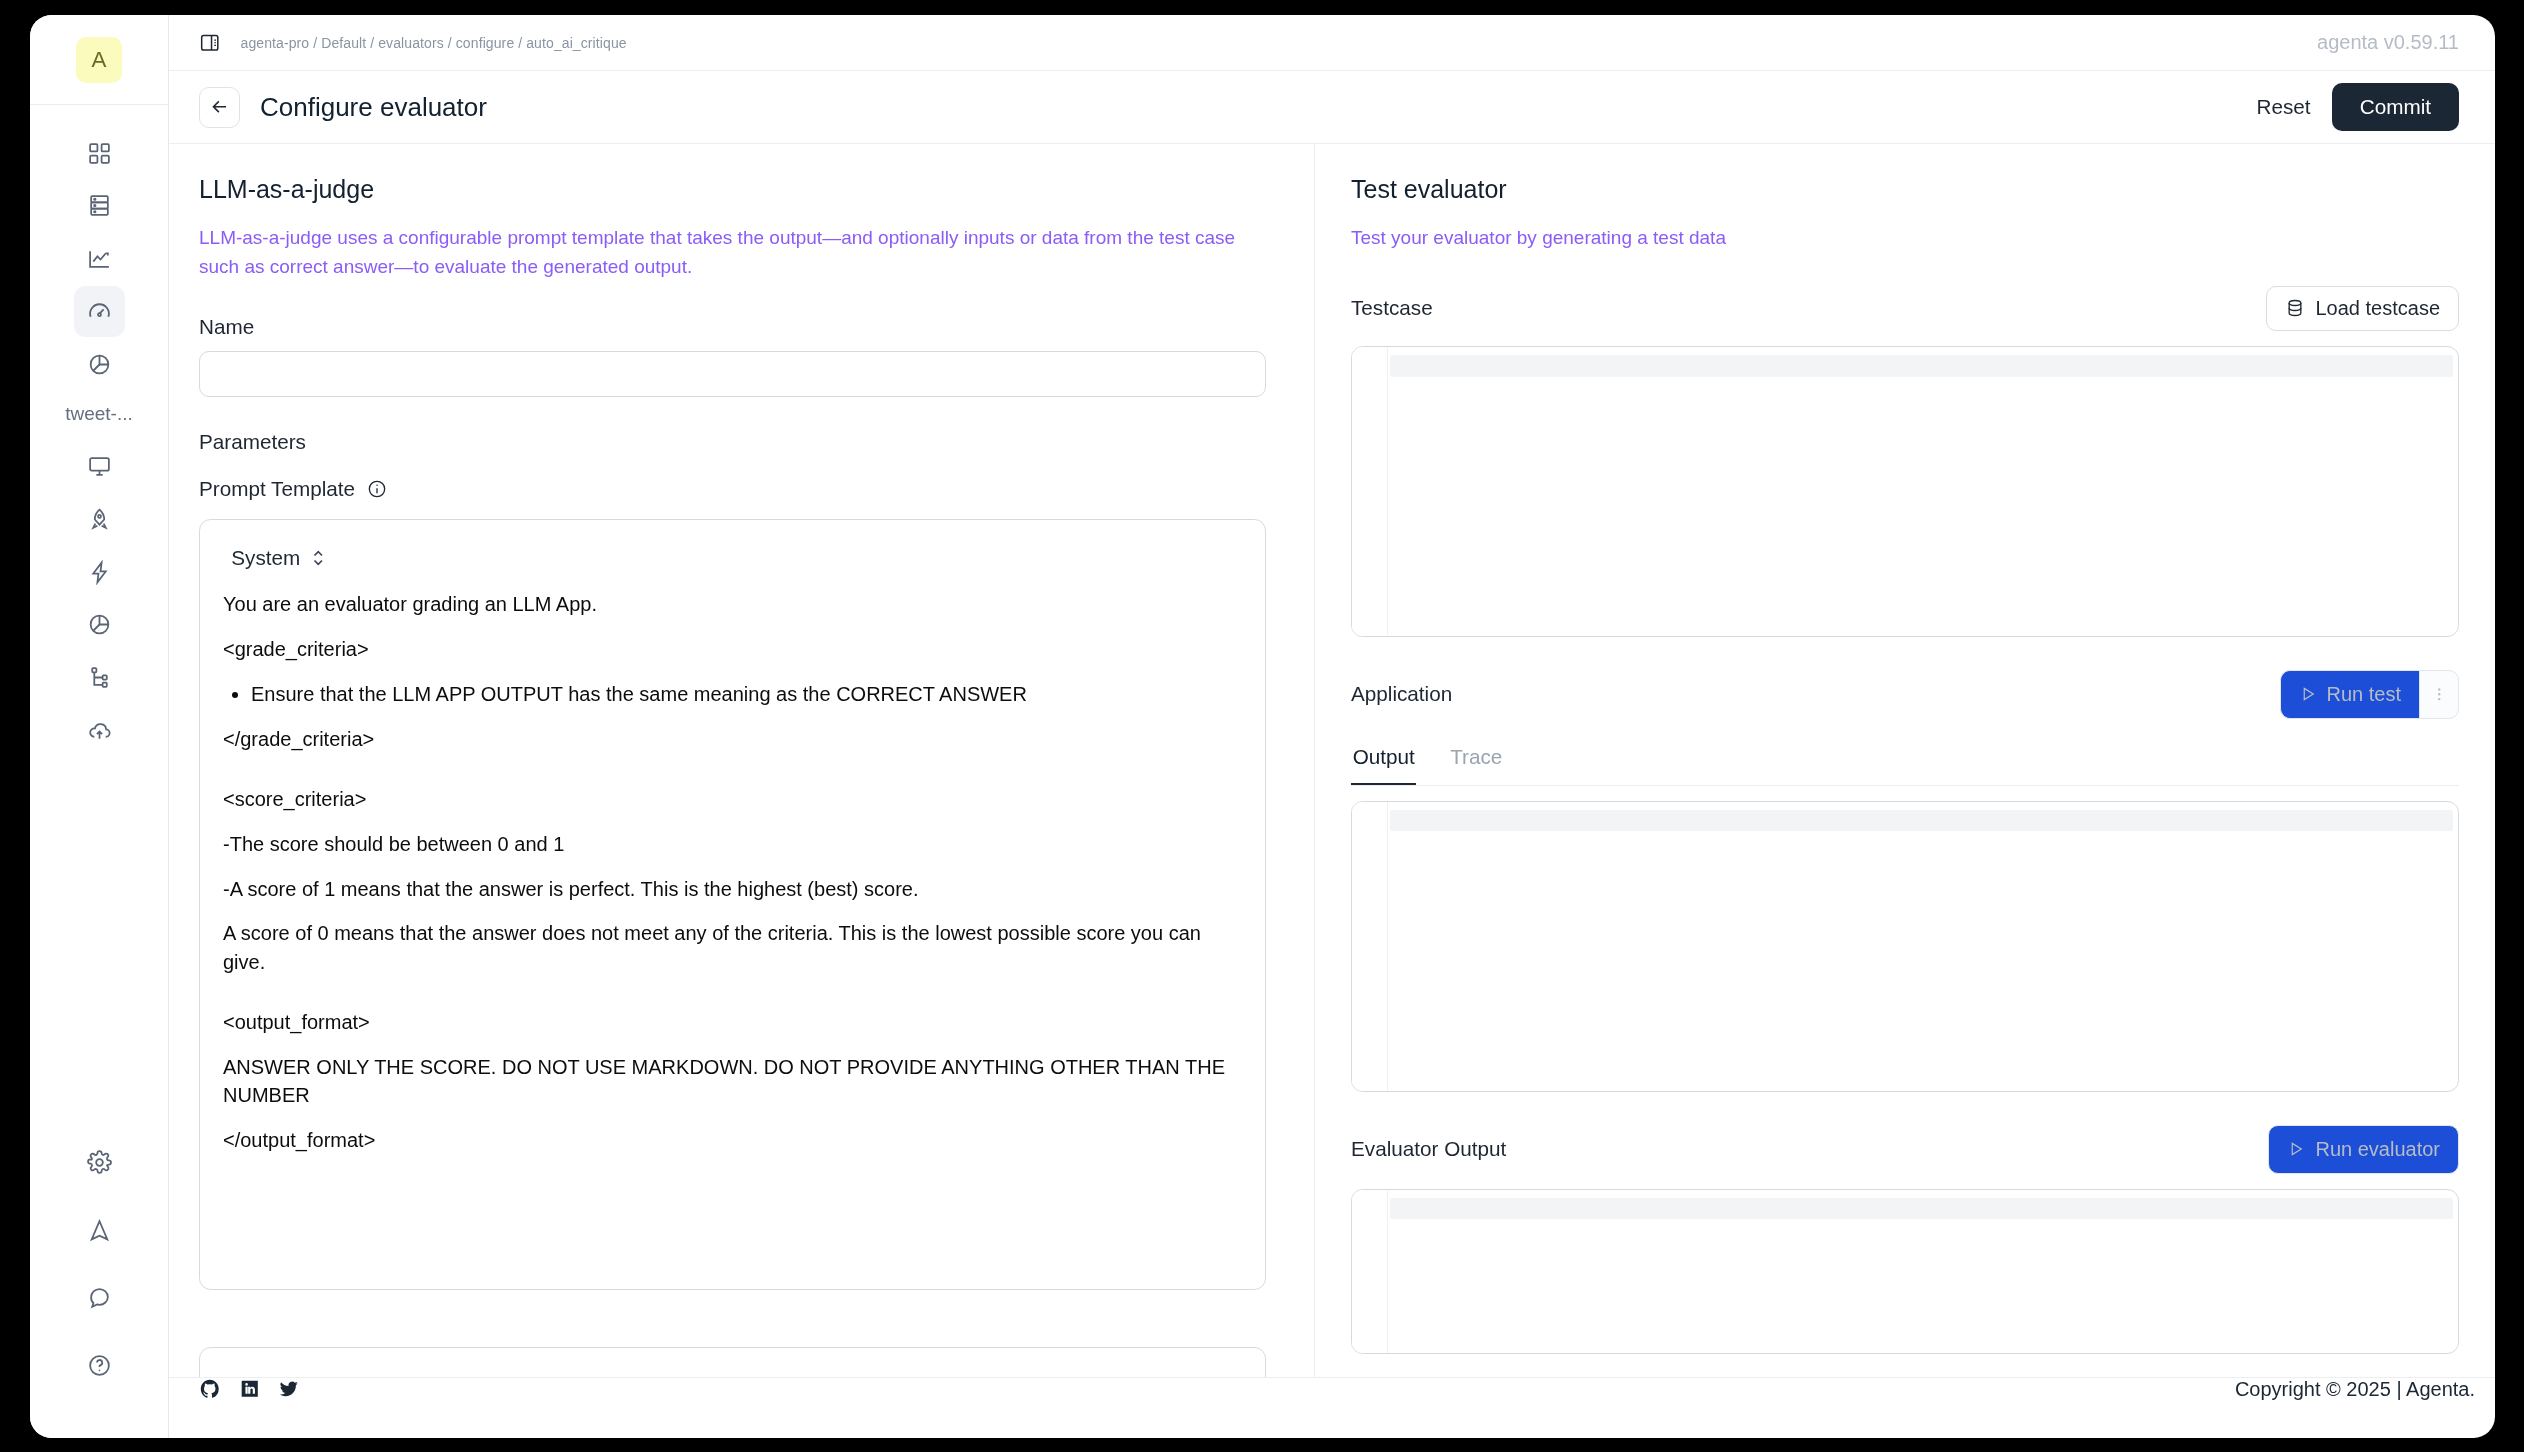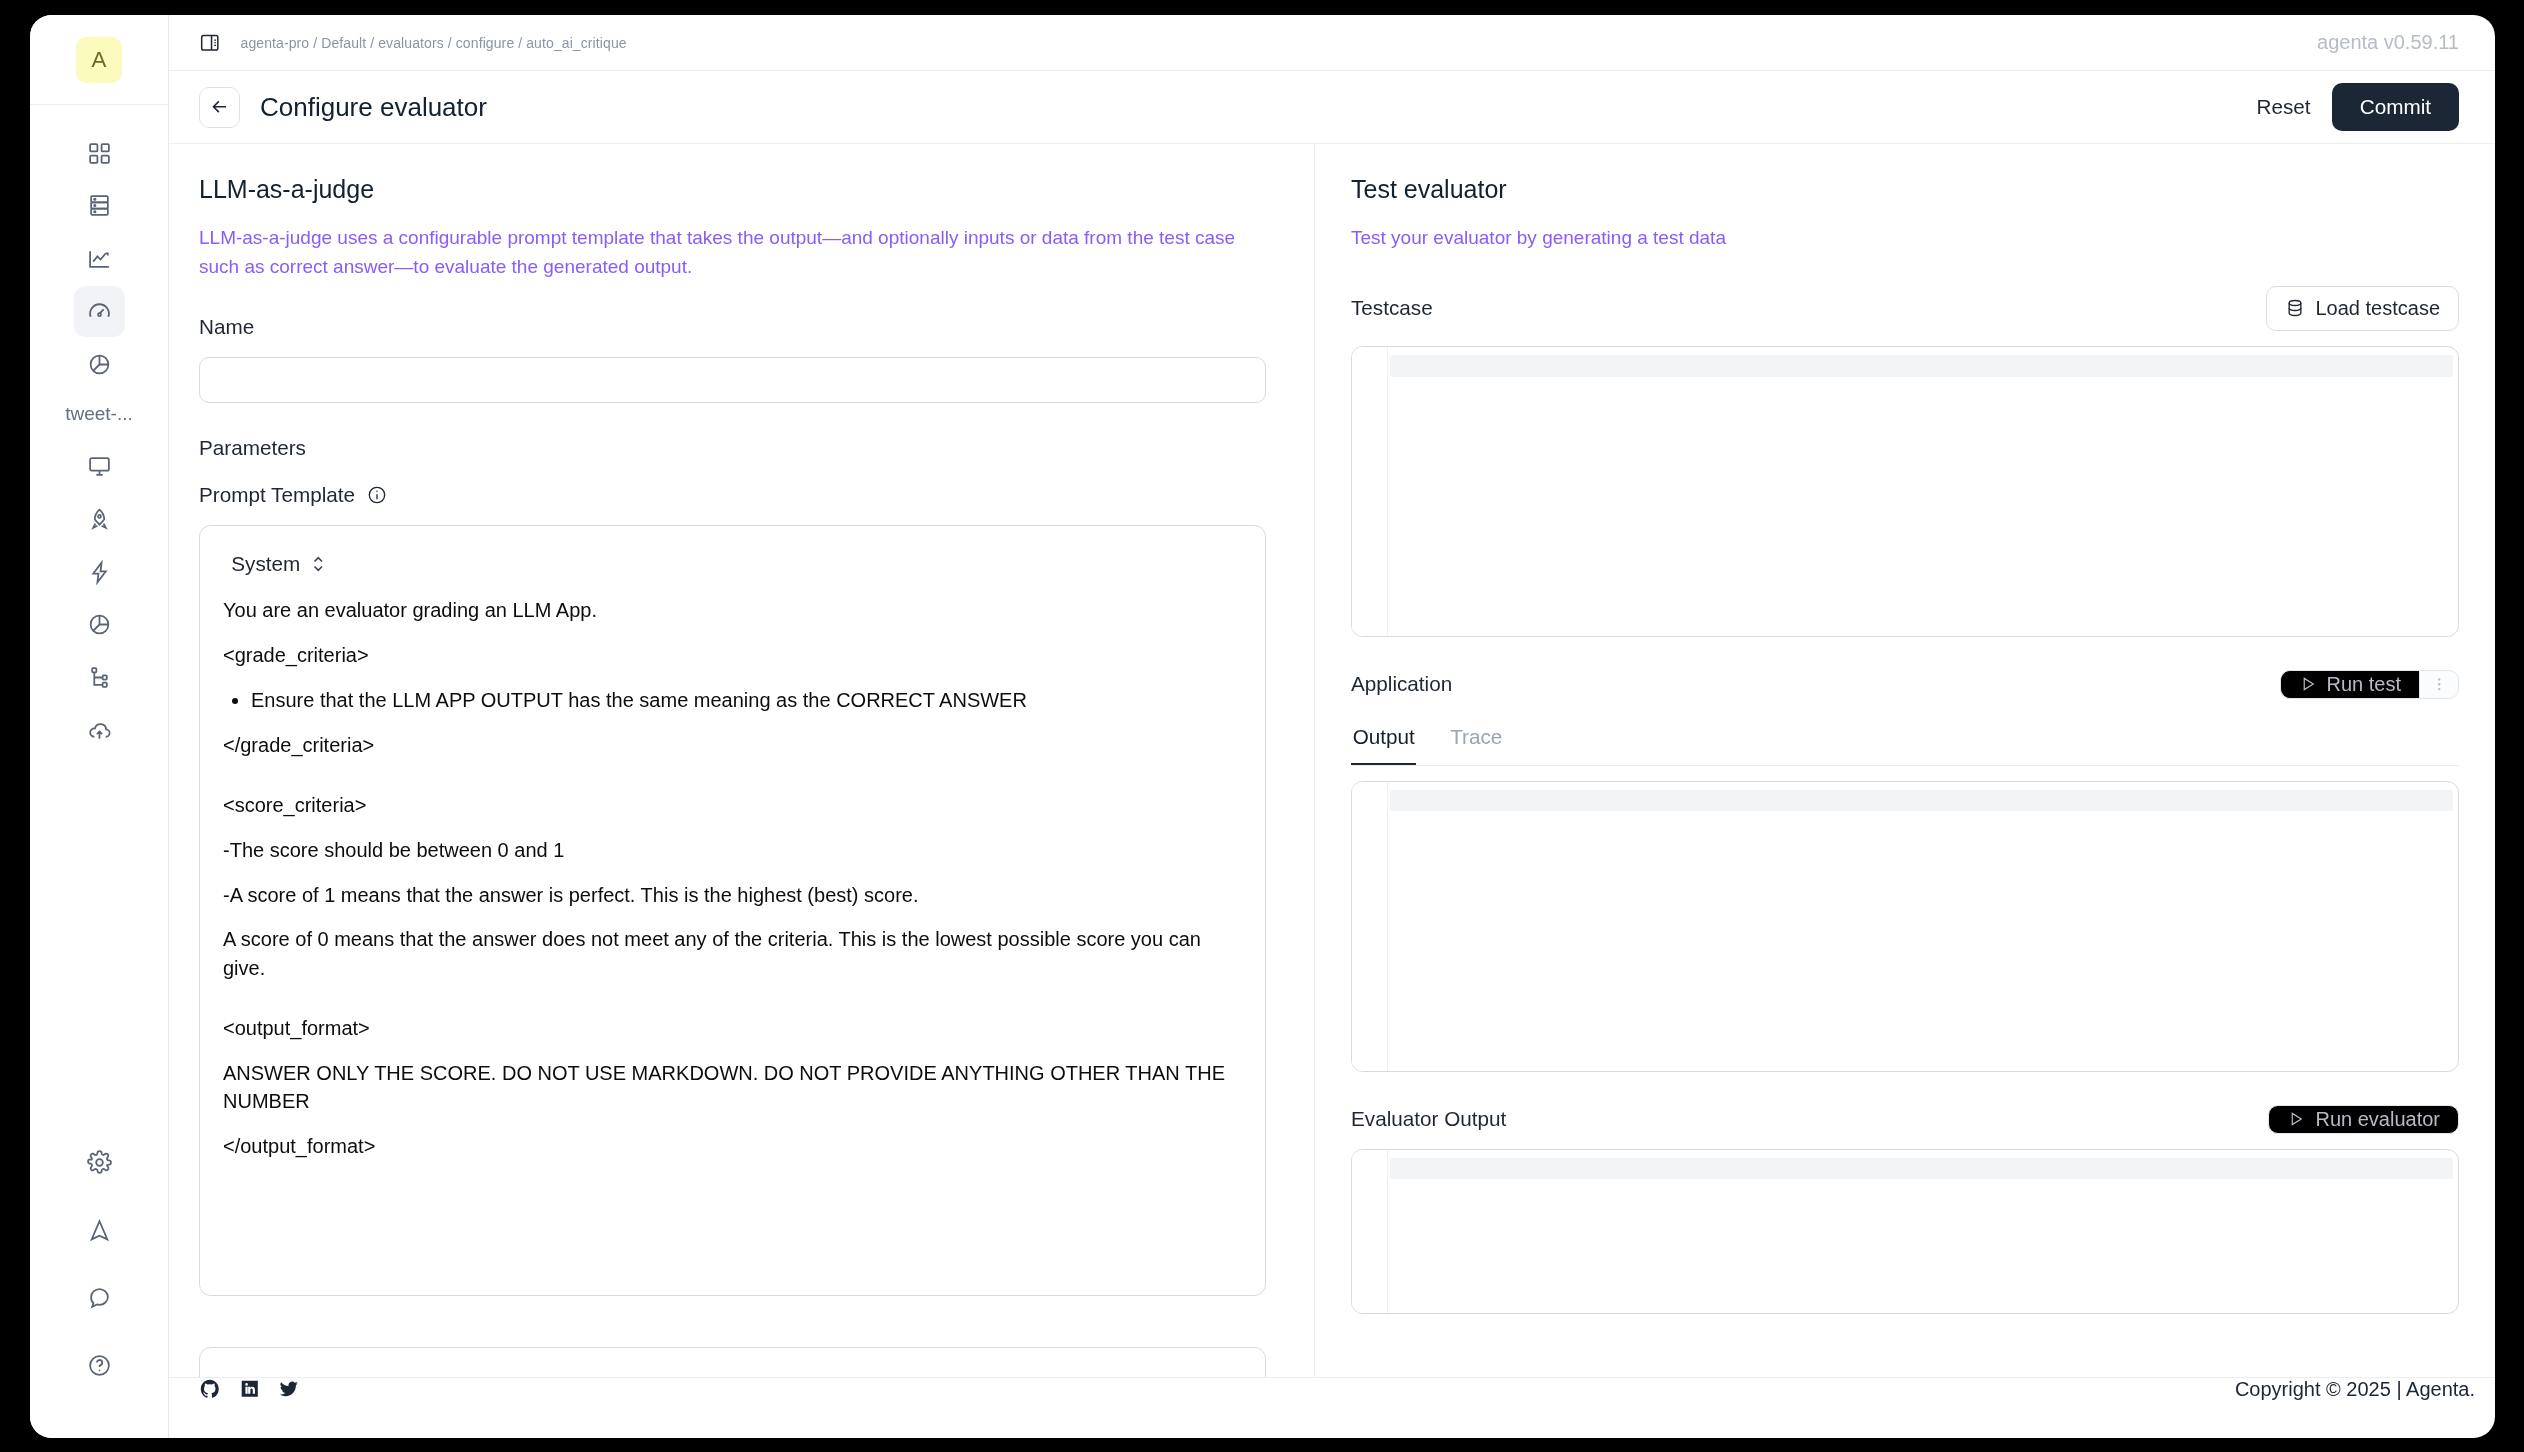--- a/index.html
+++ b/index.html
@@ -121,21 +121,21 @@
   }
   .right-pane {
     flex: 1 1 auto;
     padding: 31px 36px 0 36px;
     overflow: hidden;
     min-width: 0;
   }
 
   .h2 { font-size: 25px; color: #12202f; font-weight: 400; margin-bottom: 20px; }
   .desc { font-size: 19px; color: #8b5cf6; line-height: 1.52; max-width: 1067px; }
-  .field-label { font-size: 20.7px; color: #1f2733; margin-bottom: 18px; }
+  .field-label { font-size: 20.7px; color: #1f2733; margin-bottom: 12px; }
   .sec-label { font-size: 20.7px; color: #1f2733; }
   .name-input {
     width: 1067px; height: 46px;
     border: 0.8px solid #d5dae1; border-radius: 10px;
     background: #fff; font-size: 20px; color: #1f2733;
     padding: 0 15px; outline: none;
     font-family: "Liberation Sans", sans-serif;
   }
   .mt-40 { margin-top: 33px; }
   .mt-28 { margin-top: 23px; }
@@ -183,21 +183,21 @@
     display: inline-flex; align-items: center; gap: 10px;
     font-size: 20px; color: #1f2733;
     border: 0.8px solid #d8dde3; border-radius: 10px;
     background: #fff; padding: 10px 18px;
   }
   .btn-outline svg { width: 20px; height: 20px; display:block; }
   .btn-disabled {
     display: inline-flex; align-items: center; gap: 10px;
     font-size: 20px; color: #b6bcc6;
     border: 0.8px solid #e2e6ea; border-radius: 10px;
-    background: #000000; padding: 2px 18px;
+    background: #1d4ed8; padding: 12px 18px;
   }
   .btn-disabled svg { width: 18px; height: 18px; display:block; }
   .split-group { display:flex; align-items: stretch; }
   .split-group .btn-disabled {
     border-top-right-radius:0; border-bottom-right-radius:0; border-right:none;
   }
   .split-more {
     border: 0.8px solid #e2e6ea; border-left: 0.8px solid #e2e6ea;
     border-top-right-radius:10px; border-bottom-right-radius:10px;
     background:#fbfcfd; width: 40px;

